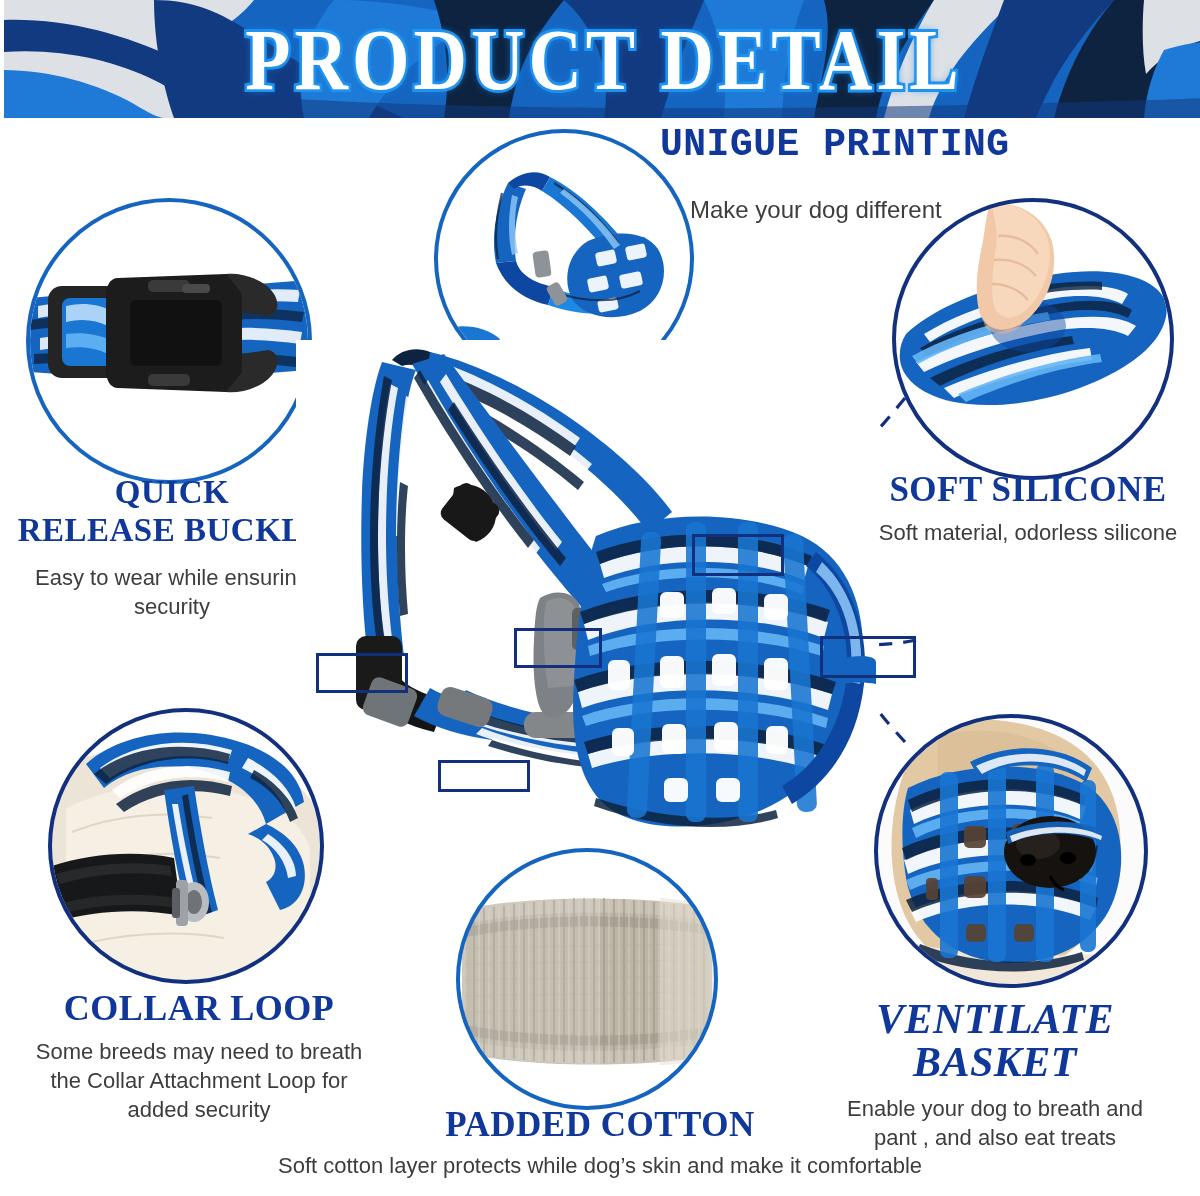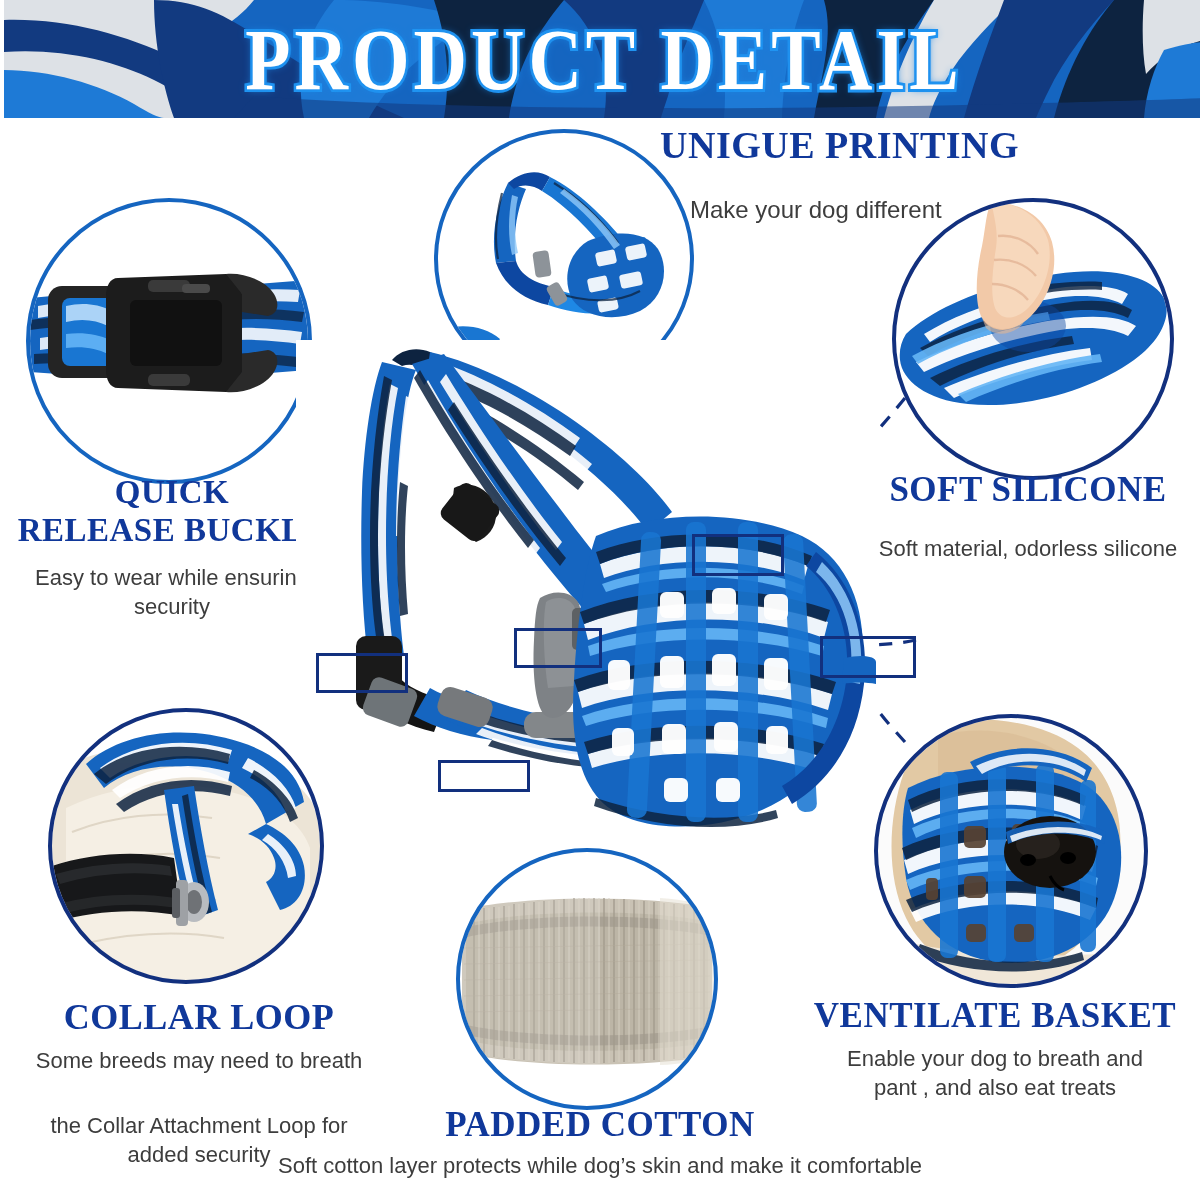--- a/index.html
+++ b/index.html
@@ -155,21 +155,21 @@
       <rect x="96" y="118" width="16" height="26" rx="4" fill="#8d9399" transform="rotate(-8 104 131)"></rect>
       <rect x="112" y="150" width="14" height="22" rx="4" fill="#8d9399" transform="rotate(-30 119 161)"></rect>
 
       <path d="M6,196 C26,190 48,194 62,206 L54,220 C42,210 24,206 8,210 Z" fill="#1976d2"></path>
     </g>
   </svg>
 </div>
 <div class="circle-ring" style="left:434px; top:129px; width:260px; height:260px; border:4px solid #1565c0;"></div>
 
 <div class="tblock" style="left:660px; top:126px; width:420px;">
-  <div class="feat-title" style="font-size:38px;">UNIGUE PRINTING</div>
+  <div class="feat-title" style="font-size:38px;font-family:Liberation Mono, monospace;">UNIGUE PRINTING</div>
   <div class="feat-sub" style="font-size:24px; margin-top:29px; padding-left:30px;">Make your dog different</div>
 </div>
 
 <div class="circle" style="left:30px; top:202px; width:278px; height:278px;">
   <svg viewBox="0 0 278 278" width="278" height="278">
     <rect width="278" height="278" fill="#ffffff"></rect>
 
     <path d="M0,96 L110,86 L112,178 L0,170 Z" fill="#1565c0"></path>
     <g fill="#ffffff" opacity="0.85">
       <path d="M8,104 C30,100 56,98 78,100 L76,112 C54,110 30,112 8,116 Z"></path>
@@ -242,21 +242,21 @@
       <path d="M98,58 C114,56 130,62 140,74"></path>
       <path d="M96,82 C110,82 124,88 132,98"></path>
     </g>
     <path d="M86,116 C96,130 114,130 128,120 C120,132 100,136 90,126 Z" fill="#e3b592" opacity="0.6"></path>
   </svg>
 </div>
 <div class="circle-ring" style="left:892px; top:198px; width:282px; height:282px; border:4px solid #12307e;"></div>
 
 <div class="tblock" style="left:856px; top:472px; width:344px; text-align:center;">
   <div class="feat-title" style="font-size:35px;text-align:center;">SOFT SILICONE</div>
-  <div class="feat-sub" style="font-size:22px; margin-top:26px;">Soft material, odorless silicone</div>
+  <div class="feat-sub" style="font-size:22px; margin-top:10px;">Soft material, odorless silicone</div>
 </div>
 
 <div style="position:absolute; left:296px; top:340px; width:580px; height:540px;">
   <svg viewBox="0 0 580 540" width="580" height="540">
     <rect width="580" height="540" fill="#ffffff"></rect>
 
     <path d="M96,20 C104,10 120,6 134,12 C148,18 152,30 146,40 L126,38 C128,28 118,22 106,26 Z" fill="#0d2340"></path>
     <path d="M134,12 C176,22 232,48 280,82 C322,112 356,144 376,172 L352,192 C330,162 296,130 256,102 C212,72 166,50 130,40 Z" fill="#1565c0"></path>
     <g fill="#ffffff" opacity="0.9">
       <path d="M144,22 C186,36 238,64 284,98 L276,110 C232,78 182,50 140,36 Z"></path>
@@ -414,23 +414,23 @@
 
     <ellipse cx="142" cy="190" rx="15" ry="20" fill="#b9bcc0"></ellipse>
     <ellipse cx="142" cy="190" rx="8" ry="12" fill="#6f7276"></ellipse>
     <rect x="124" y="168" width="12" height="46" rx="4" fill="#9ea1a5"></rect>
     <rect x="120" y="176" width="8" height="30" rx="3" fill="#5b5e62"></rect>
   </svg>
 </div>
 <div class="circle-ring" style="left:48px; top:708px; width:276px; height:276px; border:4px solid #12307e;"></div>
 
 <div class="tblock" style="left:0px; top:990px; width:398px; text-align:center;">
-  <div class="feat-title" style="font-size:36px;margin-top:9px;">COLLAR LOOP</div>
+  <div class="feat-title" style="font-size:36px;">COLLAR LOOP</div>
   <div class="feat-sub" style="font-size:22px; margin-top:10px;">Some breeds may need to breath</div>
-  <div class="feat-sub" style="font-size:22px;margin-top:36px;">the Collar Attachment Loop for</div>
+  <div class="feat-sub" style="font-size:22px;">the Collar Attachment Loop for</div>
   <div class="feat-sub" style="font-size:22px;">added security</div>
 </div>
 
 <div class="circle" style="left:878px; top:718px; width:266px; height:266px;">
   <svg viewBox="0 0 266 266" width="266" height="266">
     <rect width="266" height="266" fill="#fbfbfb"></rect>
 
     <path d="M40,10 C90,-6 160,0 200,30 C238,58 250,110 238,160 C226,212 188,248 140,256 C92,264 48,242 28,200 C8,158 10,100 26,54 C31,36 34,20 40,10 Z" fill="#e2c9a4"></path>
     <path d="M60,18 C104,6 158,14 192,42 C222,68 232,112 222,156 L60,170 Z" fill="#d8bb94" opacity="0.6"></path>
 
@@ -479,21 +479,21 @@
     <path d="M128,114 C160,100 202,100 228,114 L226,126 C200,112 160,112 130,126 Z" fill="#1565c0" opacity="0.9"></path>
     <path d="M132,118 C162,106 200,106 224,118 L223,122 C198,112 162,112 134,124 Z" fill="#ffffff" opacity="0.85"></path>
 
     <path d="M92,44 C130,24 182,26 214,50 L208,64 C180,44 134,42 100,58 Z" fill="#1565c0"></path>
     <path d="M98,48 C134,30 180,32 208,52 L206,58 C178,40 136,38 104,56 Z" fill="#ffffff" opacity="0.85"></path>
   </svg>
 </div>
 <div class="circle-ring" style="left:874px; top:714px; width:274px; height:274px; border:4px solid #12307e;"></div>
 
 <div class="tblock" style="left:790px; top:998px; width:410px; text-align:center;">
-  <div class="feat-title" style="font-size:35px;">VENTILATE BASKET</div>
+  <div class="feat-title" style="font-size:42px;font-style:italic;">VENTILATE BASKET</div>
   <div class="feat-sub" style="font-size:22px; margin-top:10px;">Enable your dog to breath and</div>
   <div class="feat-sub" style="font-size:22px;">pant , and also eat treats</div>
 </div>
 
 <div class="circle" style="left:460px; top:852px; width:254px; height:254px;">
   <svg viewBox="0 0 254 254" width="254" height="254">
     <rect width="254" height="254" fill="#ffffff"></rect>
 
     <path d="M2,58 C60,44 180,42 252,56 L252,204 C182,216 58,216 2,200 Z" fill="#c9c2b4"></path>
     <path d="M6,72 C64,58 184,56 250,70 L250,190 C184,202 62,202 6,188 Z" fill="#bcb5a6"></path>

